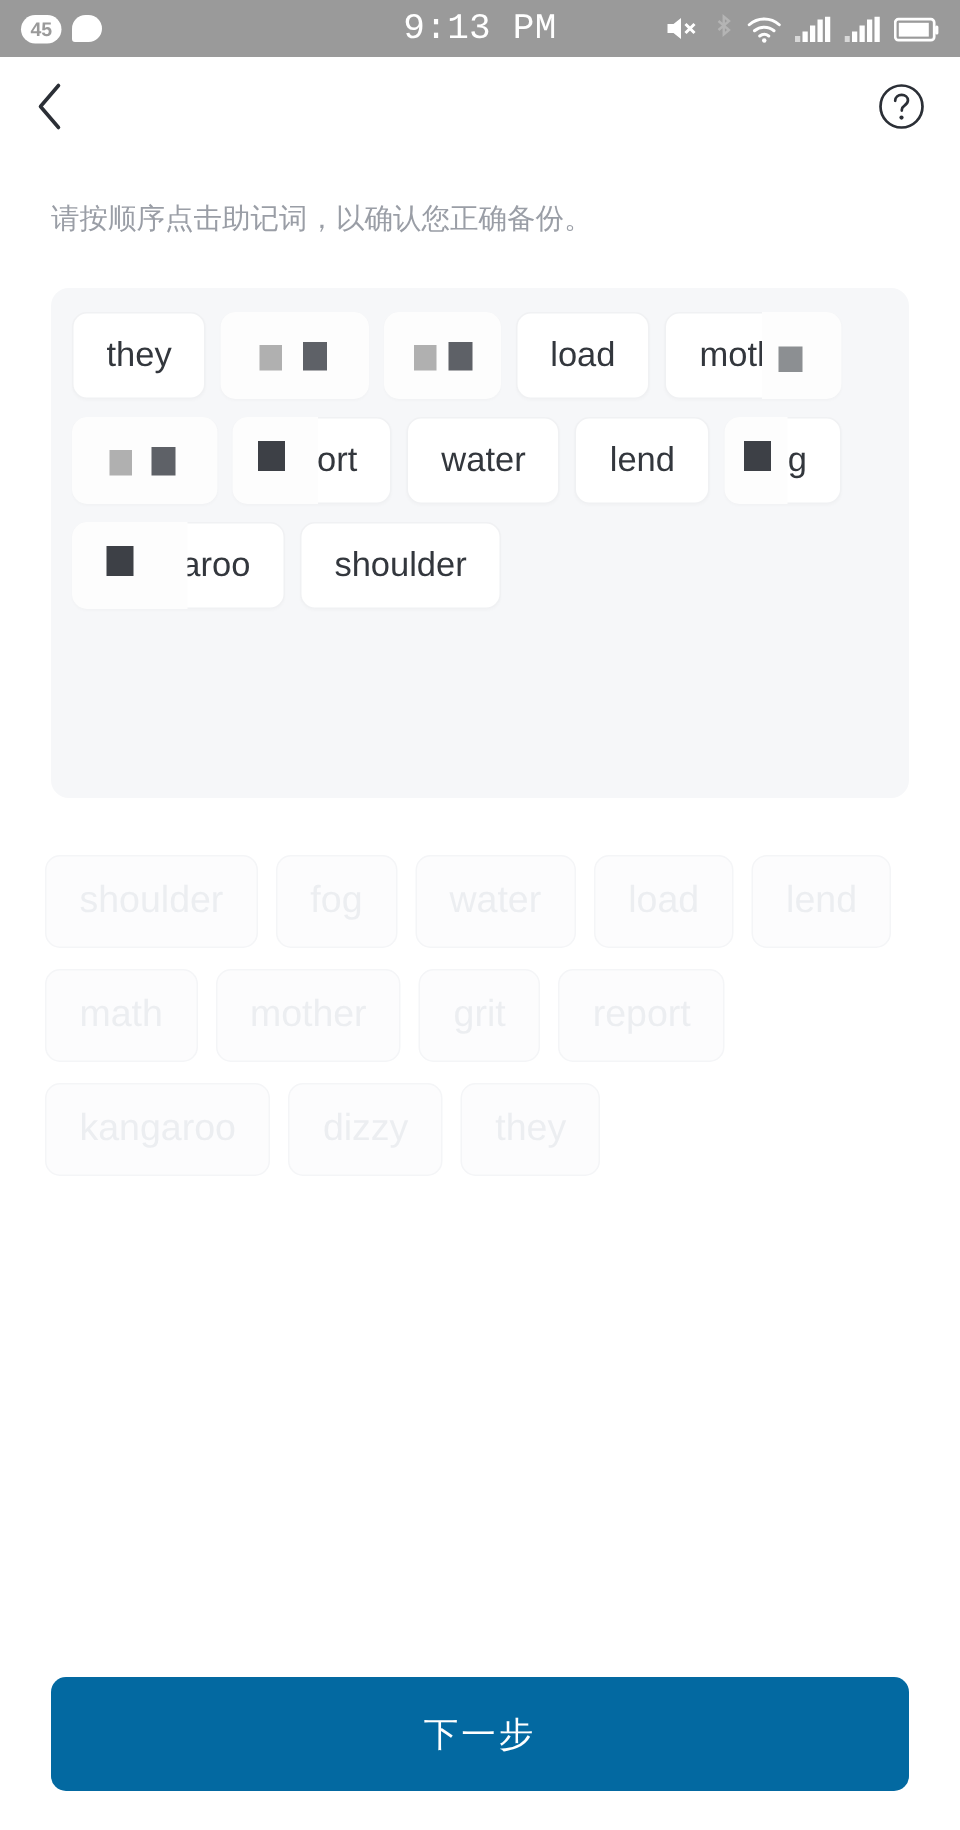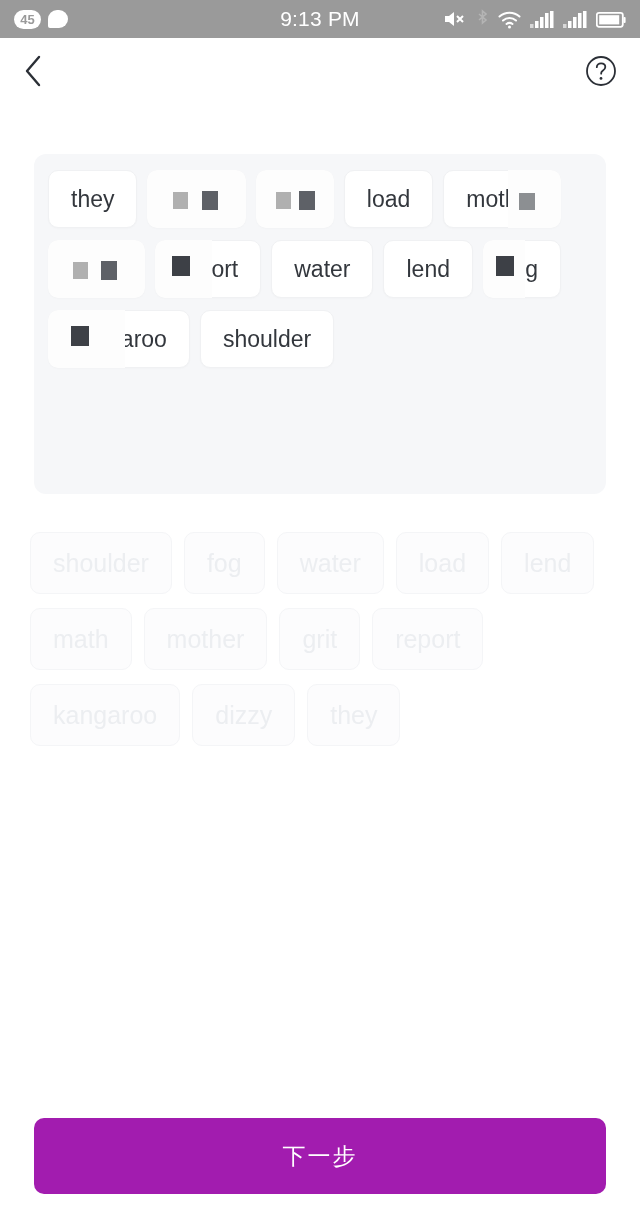--- a/index.html
+++ b/index.html
@@ -37,25 +37,26 @@
   }
   .sb-bubble {
     width: 20px; height: 18px;
     background: #ffffff;
     border-radius: 9px 9px 9px 2px;
   }
   .sb-time {
     position: absolute;
     left: 0; right: 0;
     text-align: center;
-    font-size: 21px;
+    font-size: 24px;
     font-weight: 400;
     color: #ffffff;
     letter-spacing: .2px;
     pointer-events: none;
+    font-family: Liberation Mono, monospace;
   }
   .sb-right {
     margin-left: auto;
     display: flex;
     align-items: flex-end;
     gap: 9px;
     position: relative;
     z-index: 2;
   }
   .sb-right svg { display: block; }
@@ -159,21 +160,21 @@
 
   
   .footer {
     position: absolute;
     left: 0; right: 0; bottom: 0;
     padding: 0 34px 26px 34px;
   }
   .primary-btn {
     width: 100%;
     height: 76px;
-    background: #a21caf;
+    background: #0369a1;
     color: #ffffff;
     border: none;
     border-radius: 10px;
     font-size: 23px;
     font-family: inherit;
     letter-spacing: 2px;
     cursor: pointer;
     display: flex;
     align-items: center;
     justify-content: center;
@@ -251,20 +252,21 @@
       <svg width="32" height="32" viewBox="0 0 32 32">
         <circle cx="16" cy="16" r="14" stroke="#2b2f36" stroke-width="1.8" fill="none"></circle>
         <path d="M11.8 12.2c0-2.3 1.9-3.9 4.3-3.9 2.4 0 4.2 1.5 4.2 3.6 0 1.8-1 2.6-2.3 3.5-1.2.8-1.8 1.4-1.8 2.7v.6" stroke="#2b2f36" stroke-width="1.8" fill="none" stroke-linecap="round"></path>
         <circle cx="16" cy="23.4" r="1.4" fill="#2b2f36"></circle>
       </svg>
     </span>
   </div>
 </div>
 
 <div class="heading-wrap">
+  <div class="page-subtitle">请按顺序点击助记词，以确认您正确备份。</div>
 </div>
 
 <div class="selected-panel">
   <div class="chips-flow" id="selected-flow">
       <div class="chip">
         <span class="lbl">they</span>
       </div>
       <div class="chip">
         <span class="lbl">dizzy</span>
         <span class="redact" style="inset: -1px; background: rgb(253, 253, 253); border-radius: 10px;">

